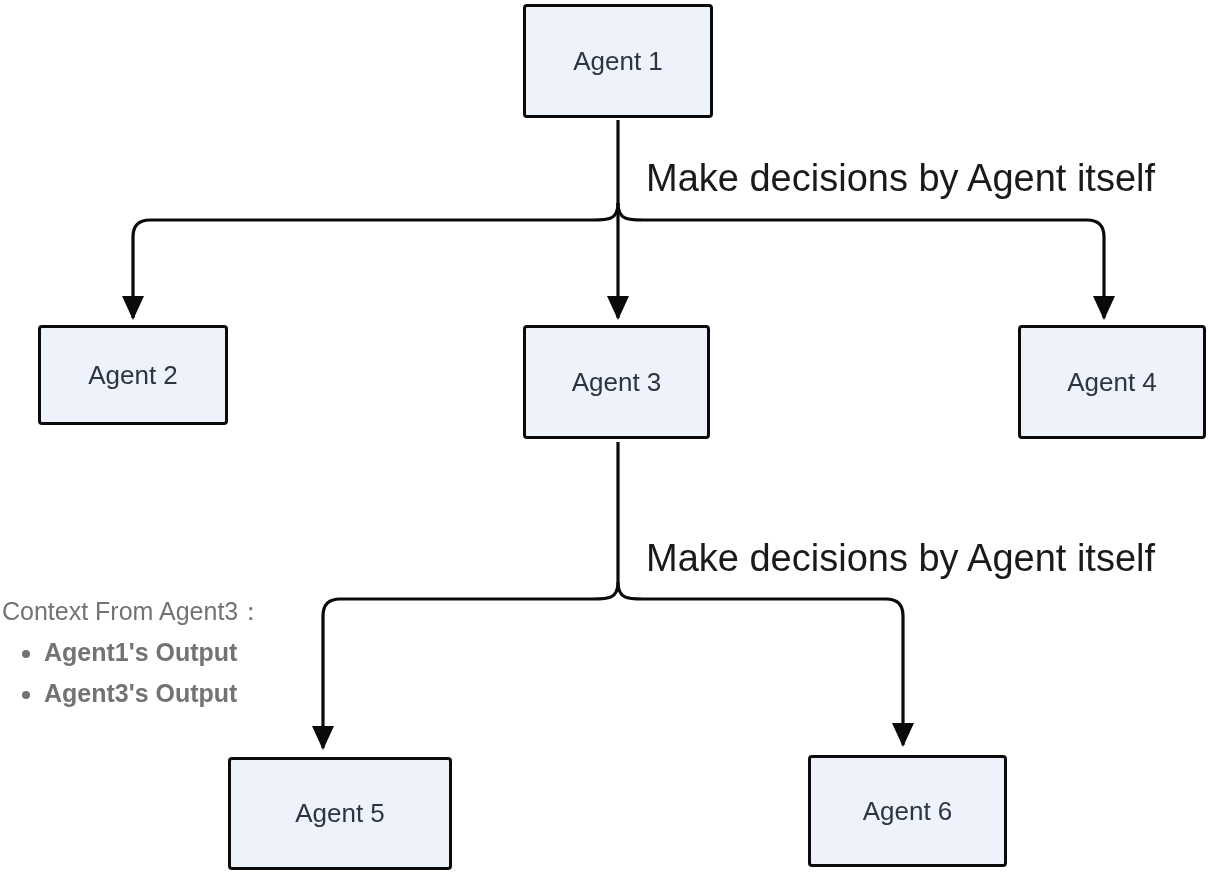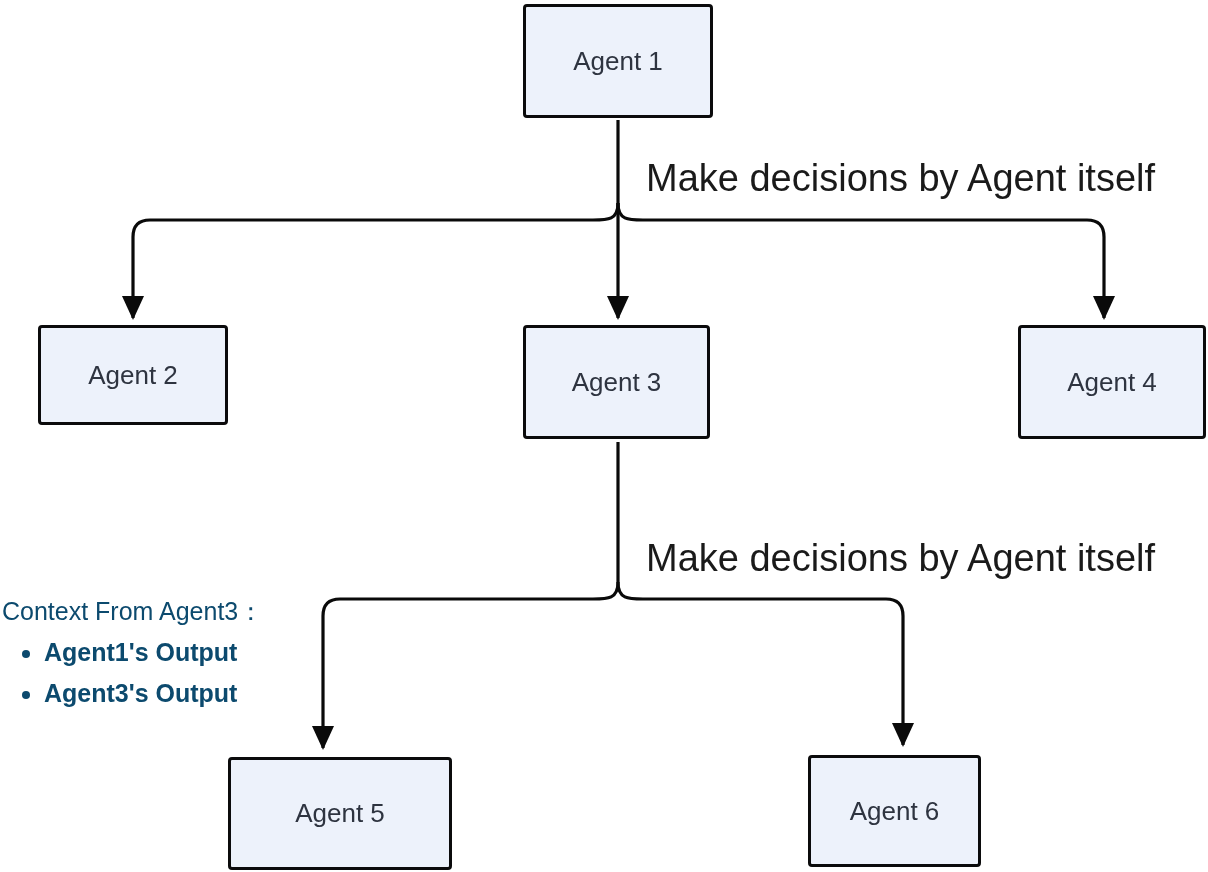--- a/index.html
+++ b/index.html
@@ -37,21 +37,21 @@
   .edge-label{
     position:absolute;
     font-size:38px;
     color:var(--label-text);
     white-space:nowrap;
   }
   .context-note{
     position:absolute;
     left:2px;top:596px;
     width:300px;
-    color:#0c4a6e;
+    color:#737373;
     font-size:25px;
     line-height:30px;
   }
   .context-note .note-title{white-space:nowrap;}
   .context-note ul{
     margin:11px 0 0 0;
     padding-left:42px;
     list-style:disc;
     font-weight:bold;
   }
@@ -91,21 +91,21 @@
   </div>
 
   <div class="node" style="left:1010px;top:325px;width:188px;height:114px;margin-left:8px;">
     <span>Agent 4</span>
   </div>
 
   <div class="node" style="left:228px;top:757px;width:224px;height:113px;">
     <span>Agent 5</span>
   </div>
 
-  <div class="node" style="left:808px;top:755px;width:173px;height:112px;">
+  <div class="node" style="left:808px;top:755px;width:199px;height:112px;">
     <span>Agent 6</span>
   </div>
 
   <div class="edge-label" style="left:646px;top:157px;">Make decisions by Agent itself</div>
 
   <div class="edge-label" style="left:646px;top:537px;">Make decisions by Agent itself</div>
 
   <div class="context-note">
     <div class="note-title">Context From Agent3：</div>
     <ul>

